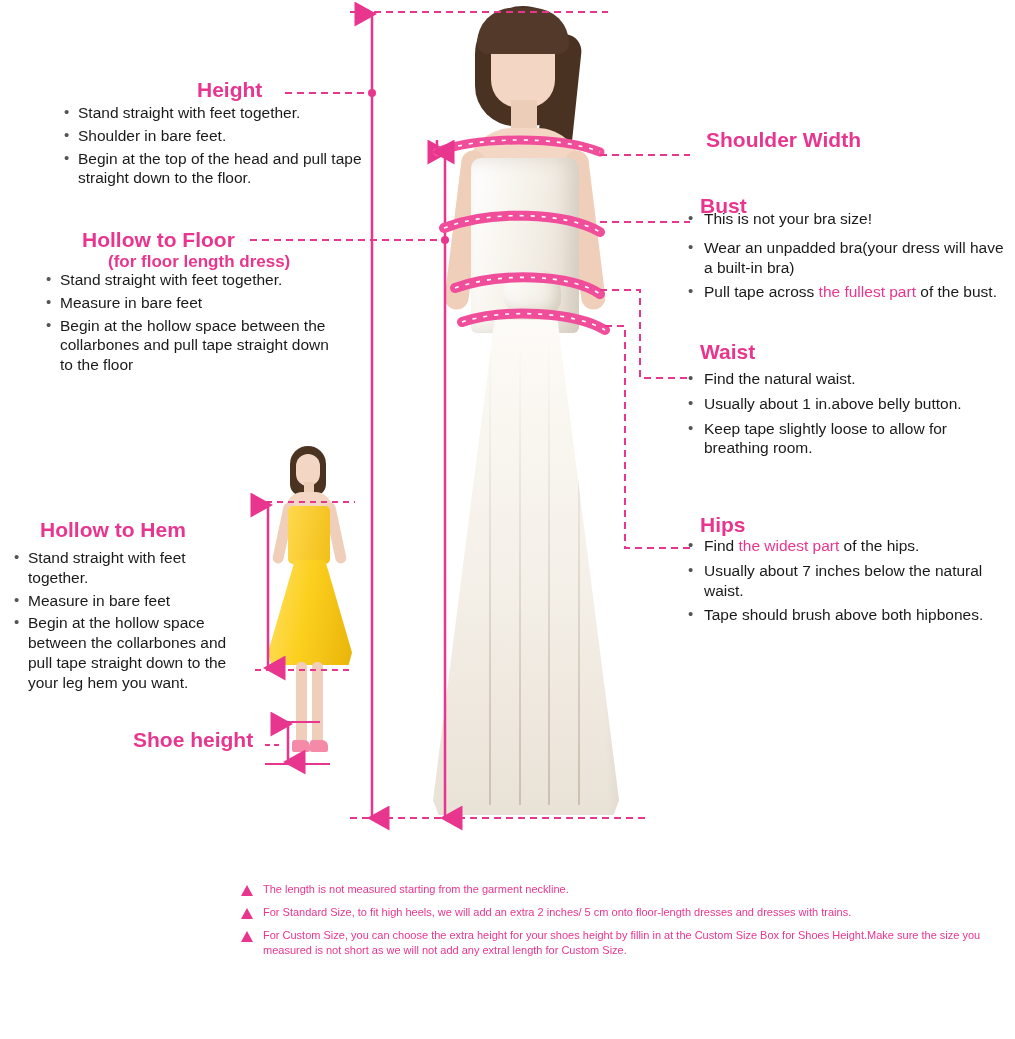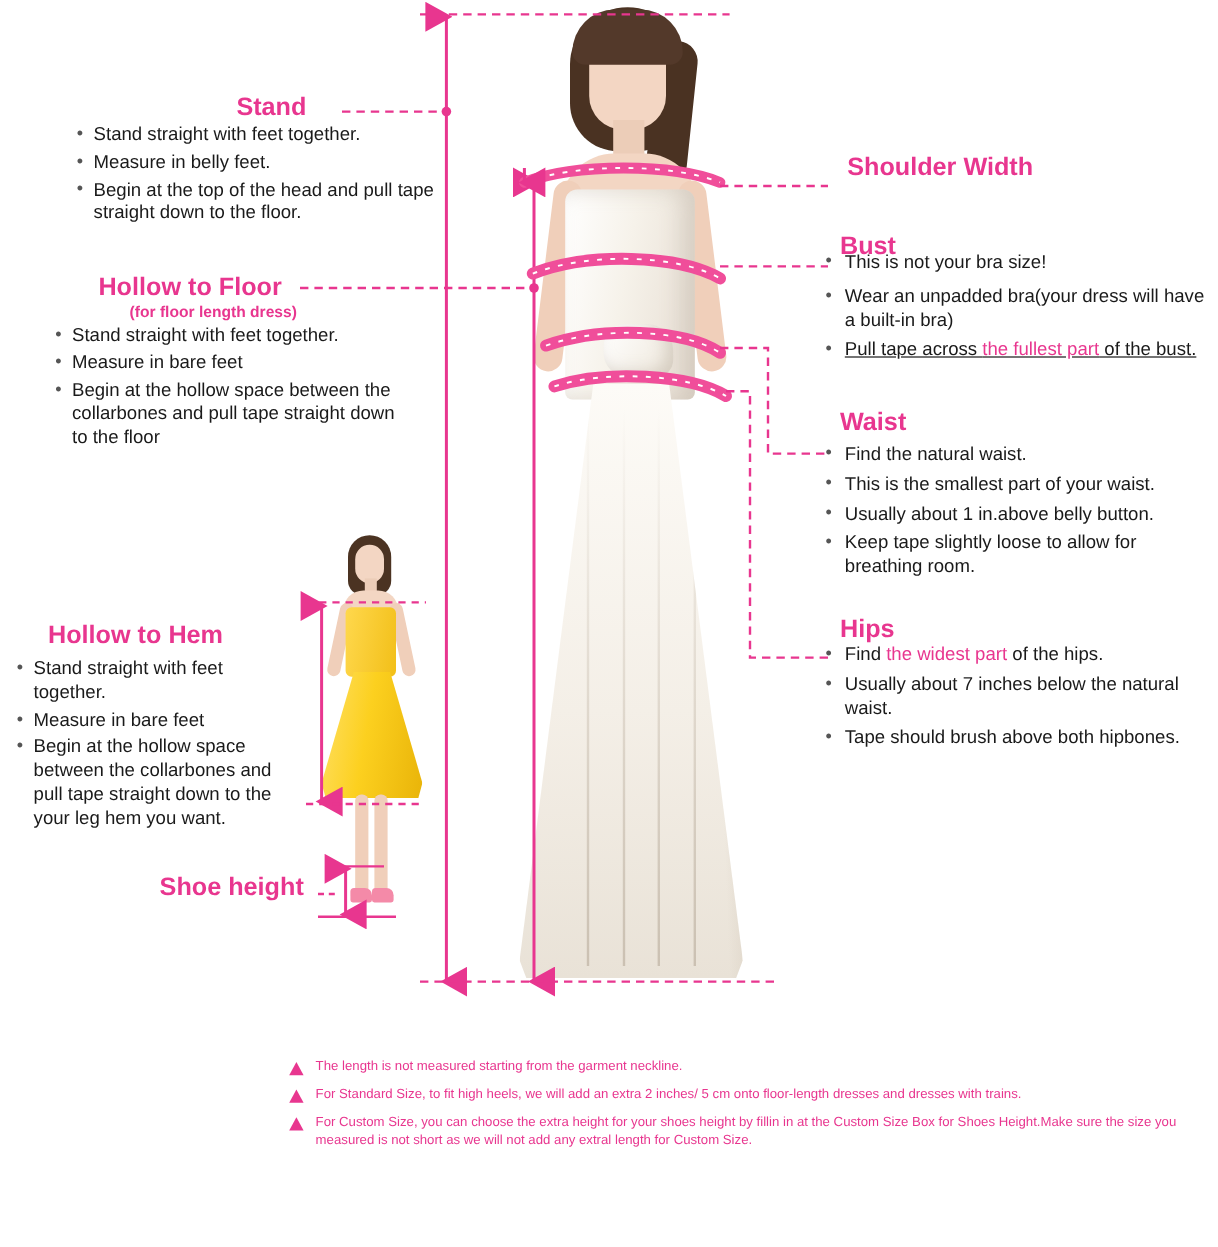--- a/index.html
+++ b/index.html
@@ -22,21 +22,21 @@
   .sec-title {
     font-weight: bold;
     color: #e8368f;
     font-size: 21px;
     line-height: 1.1;
     white-space: nowrap;
   }
   .sec-sub {
     font-weight: bold;
     color: #e8368f;
-    font-size: 13px;
+    font-size: 17px;
     white-space: nowrap;
   }
   ul.bul {
     margin: 0;
     padding: 0;
     list-style: none;
   }
   ul.bul li {
     position: relative;
     padding-left: 16px;
@@ -297,26 +297,26 @@
     <line x1="268" y1="505" x2="268" y2="668" stroke="#e8368f" stroke-width="2.5" marker-start="url(#arrUp)" marker-end="url(#arrDown)"></line>
     <line x1="255" y1="670" x2="350" y2="670" stroke="#e8368f" stroke-width="2" stroke-dasharray="6 5"></line>
 
     <line x1="275" y1="722" x2="320" y2="722" stroke="#e8368f" stroke-width="2"></line>
     <line x1="288" y1="724" x2="288" y2="762" stroke="#e8368f" stroke-width="2.5" marker-start="url(#arrUp)" marker-end="url(#arrDown)"></line>
     <line x1="265" y1="764" x2="330" y2="764" stroke="#e8368f" stroke-width="2"></line>
     <line x1="265" y1="745" x2="280" y2="745" stroke="#e8368f" stroke-width="2" stroke-dasharray="5 4"></line>
   </svg>
 
   <div class="abs" style="left:197px; top:78px;">
-    <div class="sec-title">Stand</div>
+    <div class="sec-title">Height</div>
   </div>
   <div class="abs" style="left:62px; top:103px; width:300px;">
     <ul class="bul">
       <li>Stand straight with feet together.</li>
-      <li>Measure in belly feet.</li>
+      <li>Shoulder in bare feet.</li>
       <li>Begin at the top of the head and pull tape straight down to the floor.</li>
     </ul>
   </div>
 
   <div class="abs" style="left:82px; top:228px;">
     <div class="sec-title">Hollow to Floor</div>
     <div class="sec-sub" style="margin-top:1px; margin-left:26px;">(for floor length dress)</div>
   </div>
   <div class="abs" style="left:44px; top:270px; width:300px;">
     <ul class="bul">
@@ -345,31 +345,30 @@
     <div class="sec-title">Shoulder Width</div>
   </div>
 
   <div class="abs" style="left:700px; top:194px;">
     <div class="sec-title">Bust</div>
   </div>
   <div class="abs" style="left:686px; top:209px; width:320px;">
     <ul class="bul">
       <li style="padding-left:18px;">This is not your bra size!</li>
       <li style="padding-left:18px; margin-top:9px;">Wear an unpadded bra(your dress will have a built-in bra)</li>
-      <li style="padding-left:18px; margin-top:5px;text-decoration:underline;">Pull tape across <span class="pink-text">the fullest part</span> of the bust.</li>
+      <li style="padding-left:18px; margin-top:5px;">Pull tape across <span class="pink-text">the fullest part</span> of the bust.</li>
     </ul>
   </div>
 
   <div class="abs" style="left:700px; top:340px;">
     <div class="sec-title">Waist</div>
   </div>
   <div class="abs" style="left:686px; top:369px; width:320px;">
     <ul class="bul">
       <li style="padding-left:18px;">Find the natural waist.</li>
-      <li style="padding-left:18px; margin-top:5px;">This is the smallest part of your waist.</li>
       <li style="padding-left:18px; margin-top:5px;">Usually about 1 in.above belly button.</li>
       <li style="padding-left:18px; margin-top:5px;">Keep tape slightly loose to allow for breathing room.</li>
     </ul>
   </div>
 
   <div class="abs" style="left:700px; top:513px;">
     <div class="sec-title">Hips</div>
   </div>
   <div class="abs" style="left:686px; top:536px; width:320px;">
     <ul class="bul">

